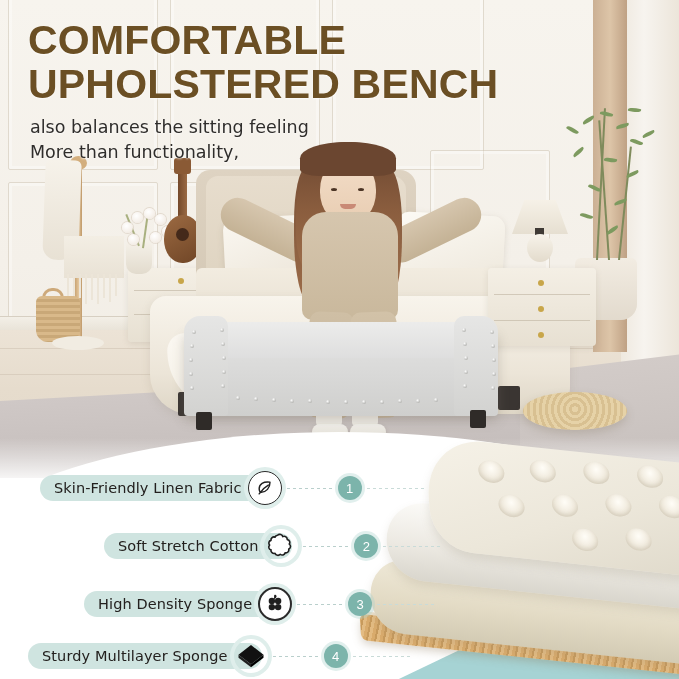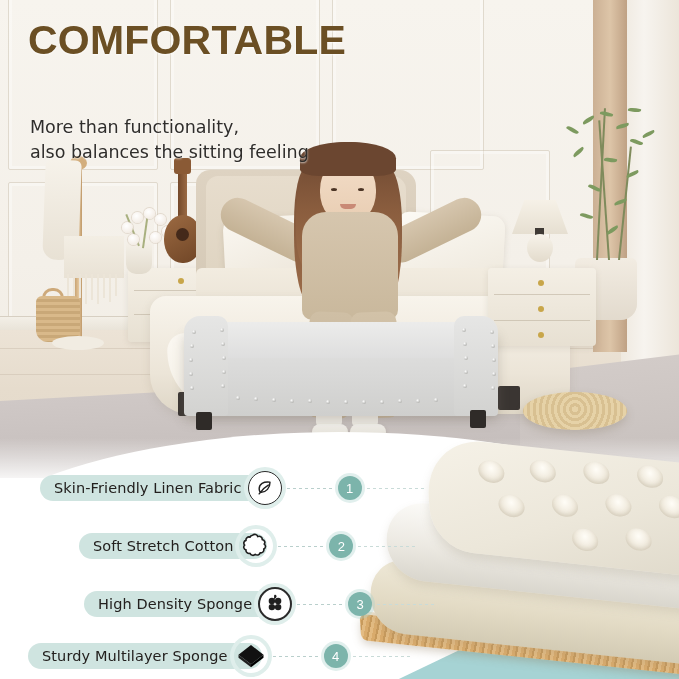--- a/index.html
+++ b/index.html
@@ -432,24 +432,25 @@
       <div class="stud" style="left:434px;top:398px"></div>
       <div class="bench-leg" style="left:196px; top:412px"></div>
       <div class="bench-leg" style="left:470px; top:410px"></div>
     </div>
 
     <div class="photo-fade"></div>
   </div>
 
   <div class="title">
     <span>COMFORTABLE</span>
+    <span class="l2">UPHOLSTERED BENCH</span>
   </div>
   <div class="subtitle">
+    <span>also balances the sitting feeling</span>
     <span>More than functionality,</span>
-    <span>also balances the sitting feeling</span>
   </div>
 
   <div class="curve"></div>
   <div class="bottom-white"></div>
   <div class="teal-shape"></div>
 
   <div class="stack">
     <div class="layer lay-4b"></div>
     <div class="layer lay-4"></div>
     <div class="layer lay-3"></div>
@@ -482,21 +483,21 @@
             <path d="M5 19c3-4.5 6.5-8 11-10.5"></path>
           </svg>
         </div>
         <div class="dash"></div>
         <div class="numcircle">1</div>
         <div class="dash2"></div>
       </div>
     </div>
 
     <div class="frow" style="height:64px">
-      <div class="frow-inner" style="left:79px">
+      <div class="frow-inner" style="left:104px">
         <div class="pill">
           <span>Soft Stretch Cotton</span>
         </div>
         <div class="ficon soft">
           <svg width="30" height="30" viewBox="0 0 24 24" fill="#ffffff" stroke="#1f1f1f" stroke-width="1.3" stroke-linejoin="round">
             <path d="M9.2 3.4c1.6-1.4 3.8-.6 4.2 1.1 1.8-.9 3.8.5 3.6 2.4 1.8.2 2.7 2.2 1.6 3.6 1.5 1 1.3 3.3-.4 4
              .5 1.8-1.2 3.4-2.9 2.9-.4 1.8-2.6 2.4-3.9 1.2-1.2 1.4-3.5 1-4.2-.7-1.8.5-3.5-1-3.2-2.8
              -1.8-.4-2.4-2.6-1.1-3.8C1.7 10 2.3 7.9 4 7.5 3.7 5.7 5.5 4.2 7.2 4.9c.3-.8.9-1.3 2-1.5z"></path>
           </svg>
         </div>

